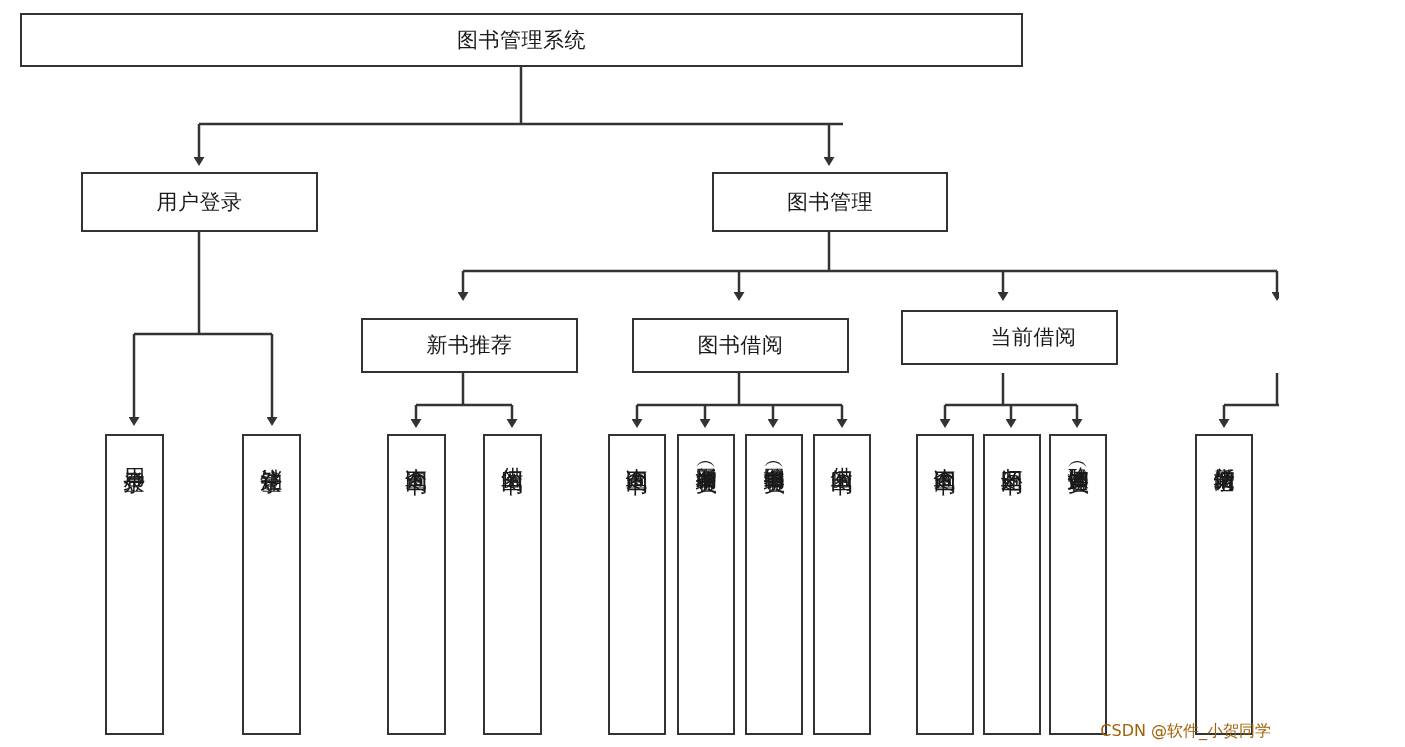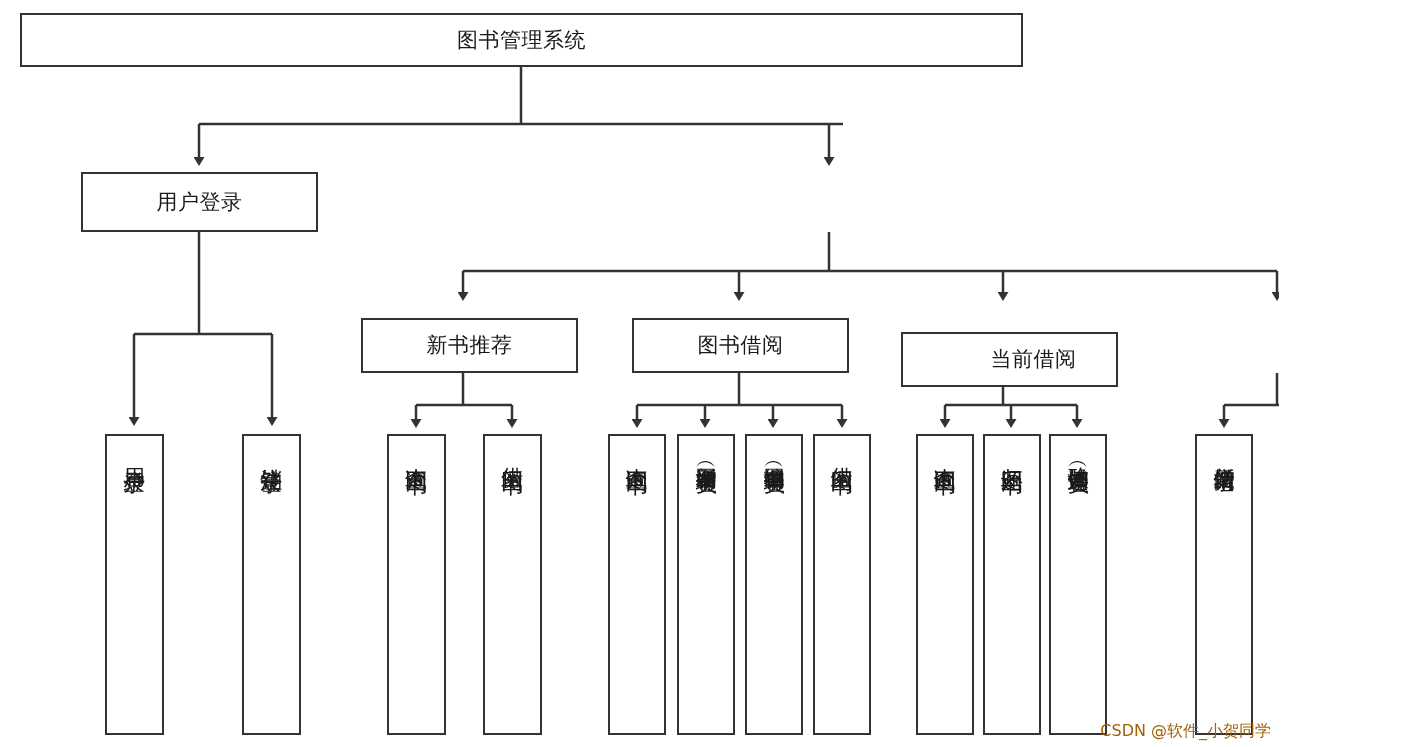--- a/index.html
+++ b/index.html
@@ -128,28 +128,31 @@
     </g>
   </svg>
 
   <div class="node horiz" style="left:20px; top:13px; width:1003px; height:54px;">
     <span class="label">图书管理系统</span>
   </div>
 
   <div class="node horiz" style="left:81px; top:172px; width:237px; height:60px;">
     <span class="label">用户登录</span>
   </div>
+  <div class="node horiz" style="left:712px; top:172px; width:236px; height:60px;">
+    <span class="label">图书管理</span>
+  </div>
 
   <div class="node horiz" style="left:632px; top:318px; width:217px; height:55px;">
     <span class="label">图书借阅</span>
   </div>
   <div class="node horiz" style="left:361px; top:318px; width:217px; height:55px;">
     <span class="label">新书推荐</span>
   </div>
-  <div class="node horiz" style="left:901px; top:332px; width:217px; height:55px;padding-left:48px;">
+  <div class="node horiz" style="left:901px; top:310px; width:217px; height:55px;padding-left:48px;">
     <span class="label">当前借阅</span>
   </div>
 
   <div class="node vert" style="left:105px; top:434px; width:59px; height:301px;">
     <span class="label">用户登录</span>
   </div>
   <div class="node vert" style="left:242px; top:434px; width:59px; height:301px;">
     <span class="label">注销登录</span>
   </div>
 

